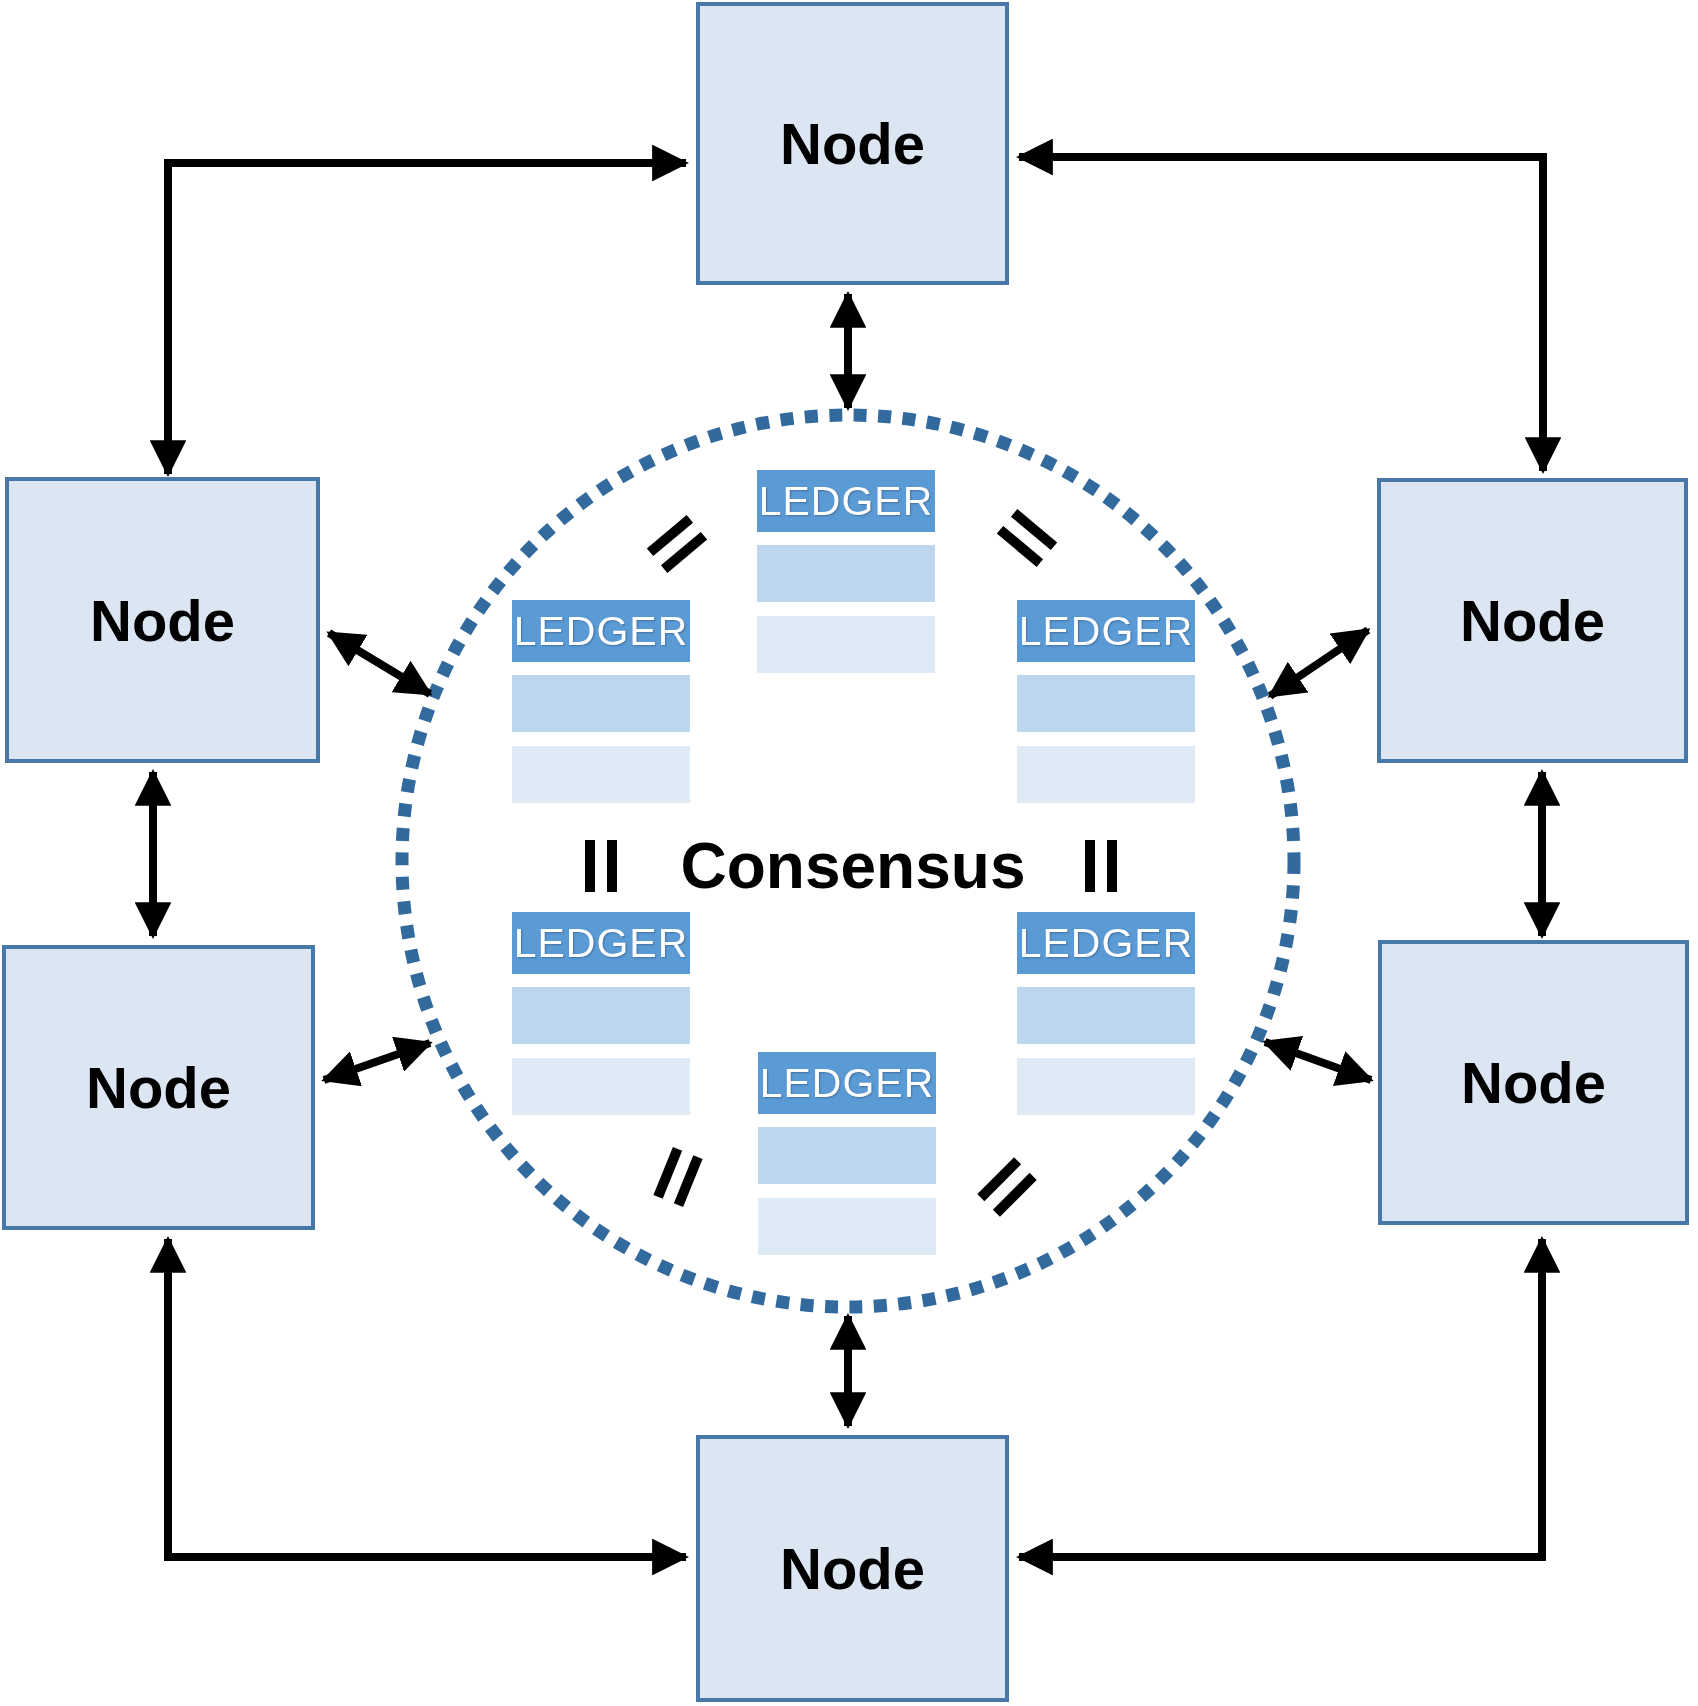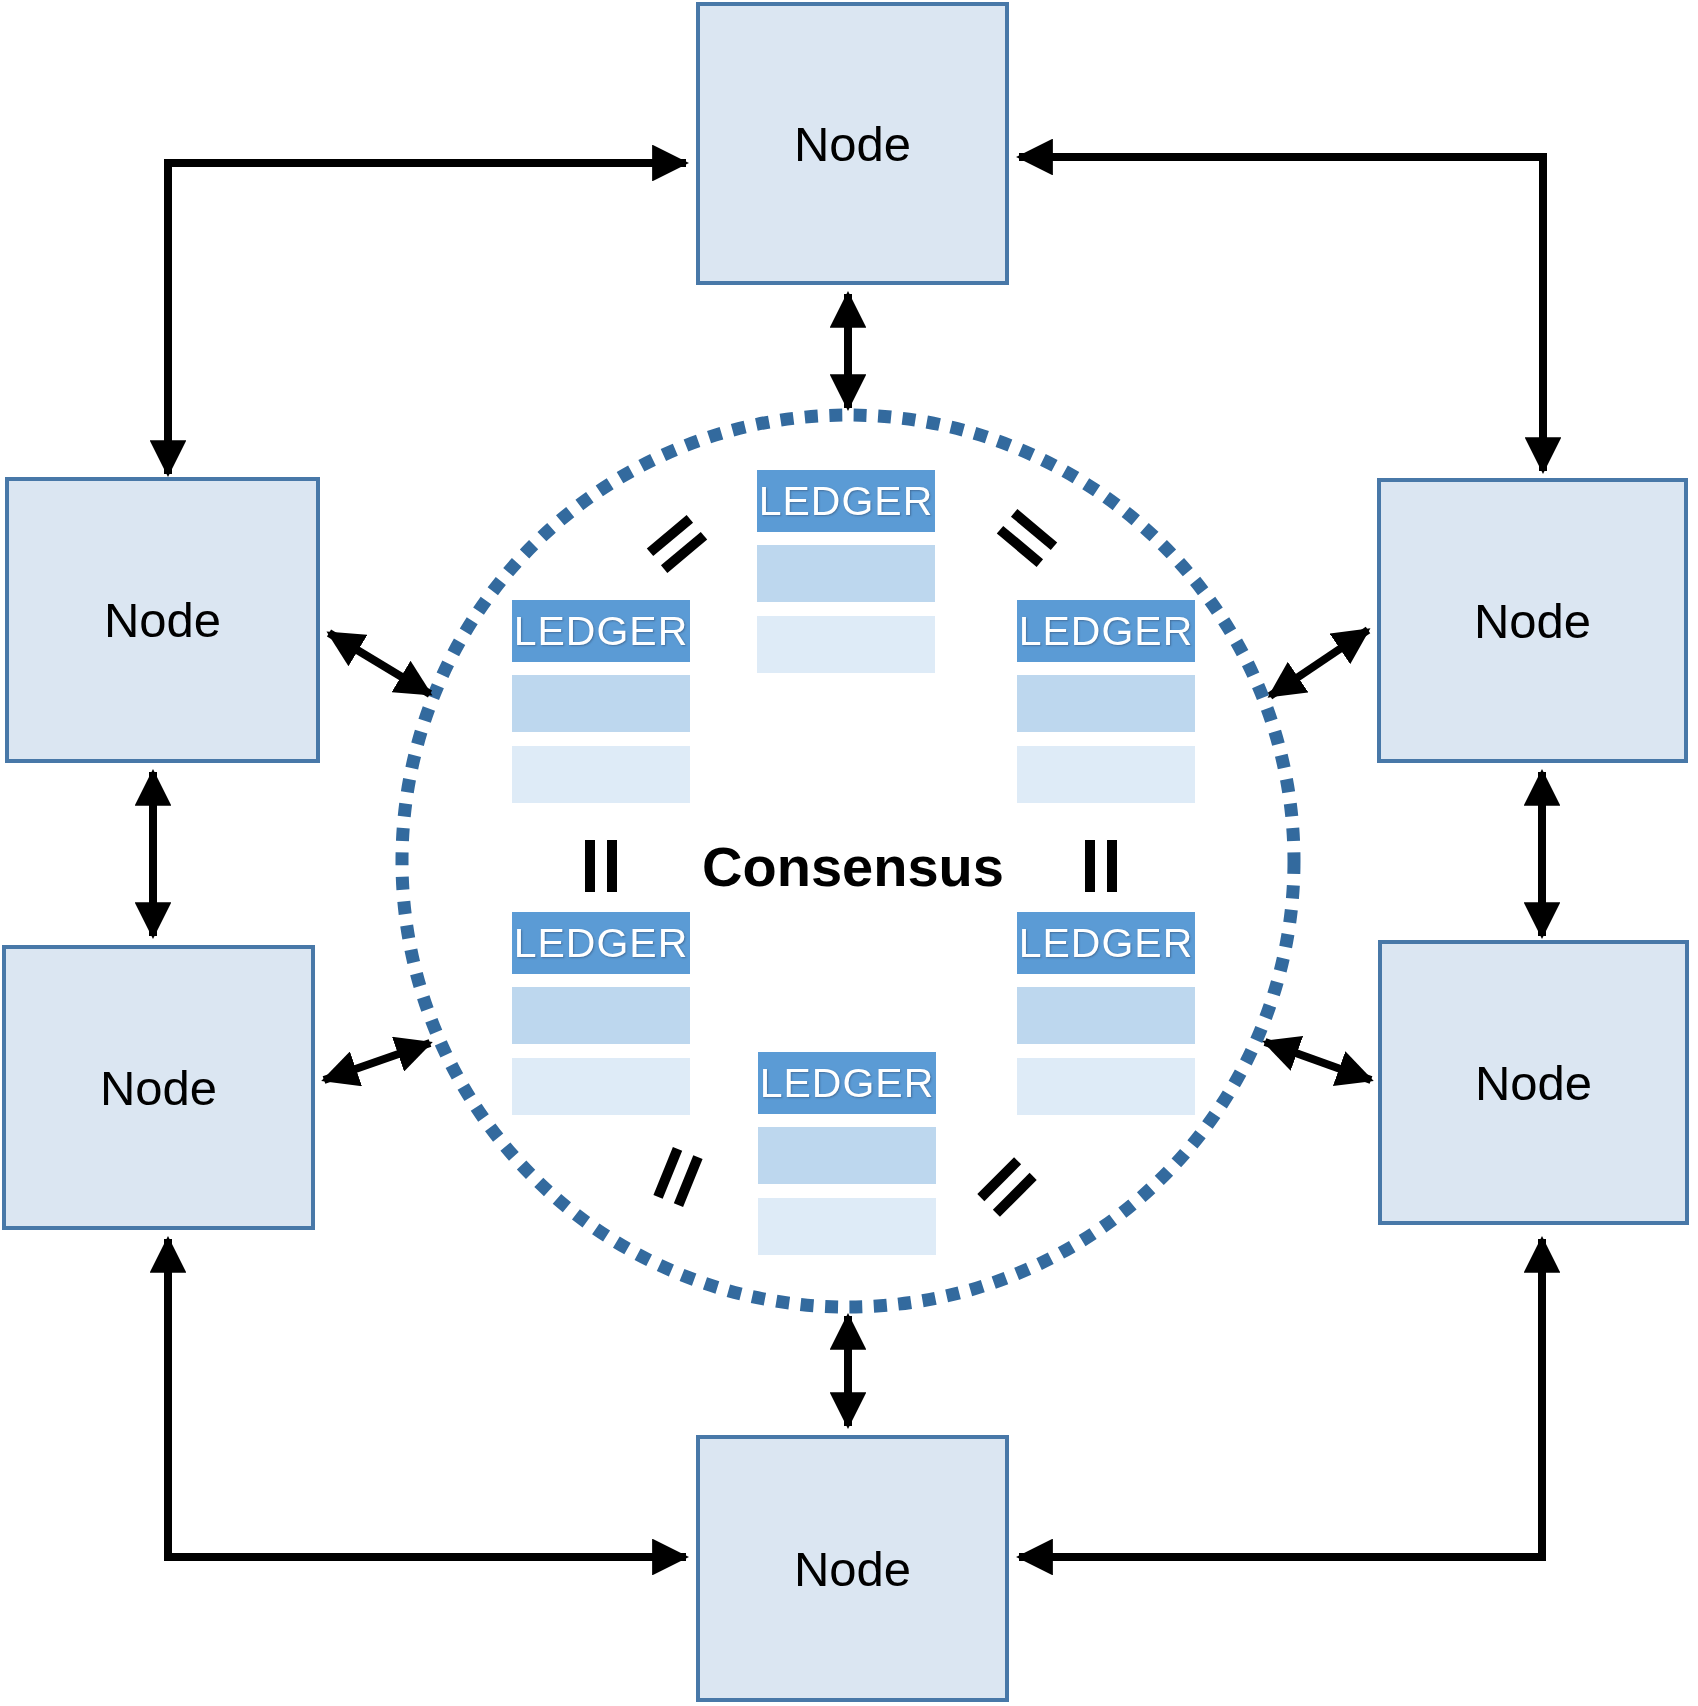--- a/index.html
+++ b/index.html
@@ -24,38 +24,38 @@
     stroke-dasharray:13 11.5;
   }
   #ah path{fill:var(--arrow);}
 
   .node-box{
     position:absolute;z-index:2;
     background:var(--node-fill);
     border:4px solid var(--node-border);
     box-sizing:border-box;
     display:flex;align-items:center;justify-content:center;
-    font-weight:normal;font-size:49px;color:#000;
+    font-weight:bold;font-size:58px;color:#000;
     letter-spacing:0px;
   }
   .ledger{position:absolute;z-index:2;width:178px;}
   .ledger .hd{
     height:62px;background:var(--ledger-header);
     display:flex;align-items:center;justify-content:center;
     color:#ffffff;font-size:41px;letter-spacing:1px;
     text-shadow:1px 1px 2px rgba(40,60,90,.45);
     margin-bottom:13px;
   }
   .ledger .r1{height:57px;background:var(--ledger-row-medium);margin-bottom:14px;}
   .ledger .r2{height:57px;background:var(--ledger-row-light);}
 
   .consensus{
     position:absolute;z-index:2;left:853px;top:866px;
     transform:translate(-50%,-50%);
-    font-weight:bold;font-size:56px;color:#000;white-space:nowrap;
+    font-weight:bold;font-size:64px;color:#000;white-space:nowrap;
   }
   .eq{
     position:absolute;z-index:2;width:52px;height:32px;
     display:flex;flex-direction:column;justify-content:space-between;
   }
   .eq span{display:block;width:52px;height:10px;background:var(--arrow);}
 </style>
 </head>
 <body>
 

